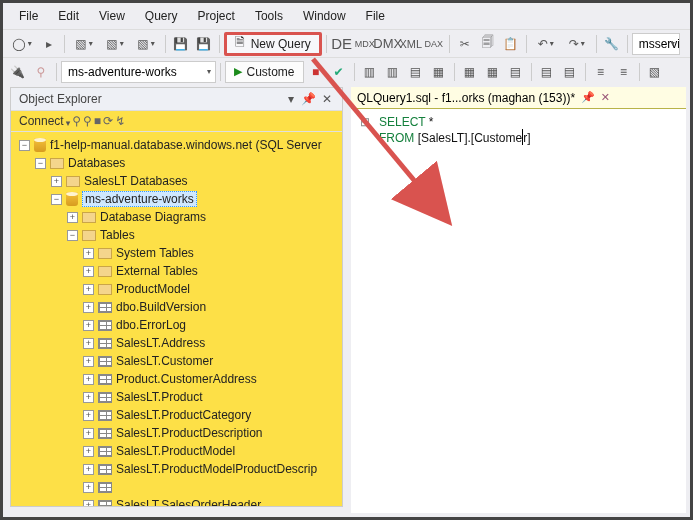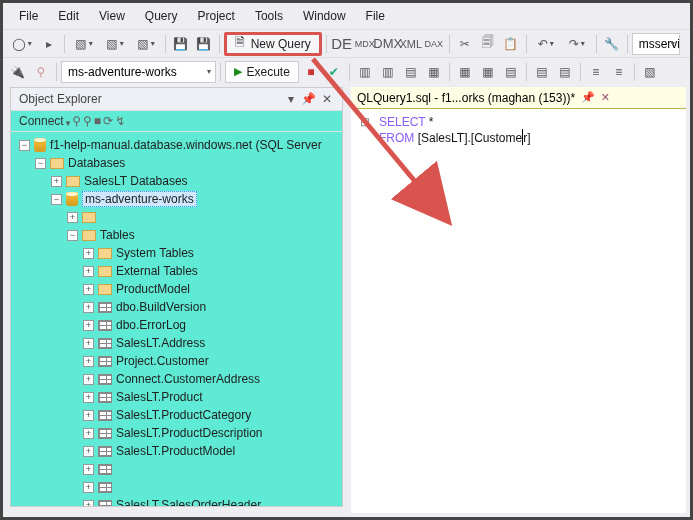--- a/index.html
+++ b/index.html
@@ -9,42 +9,42 @@
   .toolbar { display: flex; align-items: center; padding: 1px 4px; background: #eeeef2; gap: 1px; flex-wrap: nowrap; border-top: 1px solid #ddd; height: 28px; }
   .tbtn { display: inline-flex; align-items: center; justify-content: center; width: 22px; height: 22px; color: #555; border-radius: 2px; }
   .tbtn.drop::after { content: "▾"; font-size: 8px; margin-left: 2px; color: #555; }
   .tbtn.drop { width: 30px; }
   .sep { width: 1px; height: 18px; background: #ccc; margin: 0 3px; }
   .newq { display: inline-flex; align-items: center; height: 24px; padding: 0 8px; gap: 6px; border: 3px solid #d9534f; border-radius: 2px; background: #f7f7fa; color: #222; }
   .combo { display: inline-flex; align-items: center; height: 22px; border: 1px solid #ccc; background: #fff; padding: 0 16px 0 6px; position: relative; min-width: 0; white-space: nowrap; overflow: hidden; }
   .combo::after { content: "▾"; position: absolute; right: 4px; font-size: 8px; color: #555; }
   .exec { display: inline-flex; align-items: center; gap: 4px; height: 22px; padding: 0 8px; border: 1px solid #ccc; background: #fcfcfc; color: #222; }
   .exec .tri { color: #1a8a1a; font-size: 11px; }
-  .panel { position: absolute; left: 7px; top: 84px; width: 333px; height: 420px; background: #5eead4; border: 1px solid #ccc; display: flex; flex-direction: column; }
+  .panel { position: absolute; left: 7px; top: 84px; width: 333px; height: 420px; background: #fde047; border: 1px solid #ccc; display: flex; flex-direction: column; }
   .panel-title { display: flex; align-items: center; background: #eef0f5; padding: 4px 6px 4px 8px; border-bottom: 1px solid #ddd; color: #444; }
   .panel-title .ttl { flex: 1; }
   .panel-title .pbtn { width: 18px; text-align: center; color: #555; cursor: default; }
   .panel-sub { display: flex; align-items: flex-end; gap: 2px; padding: 3px 8px; border-bottom: 1px solid #e0e0e0; color: #333; }
   .panel-sub .micon { color: #666; }
   .tree { flex: 1; overflow: auto; padding: 4px 0 4px 4px; }
   .node { display: flex; align-items: center; gap: 4px; height: 18px; padding-left: 0; white-space: nowrap; color: #222; }
   .exp { width: 11px; height: 11px; border: 1px solid #999; display: inline-flex; align-items: center; justify-content: center; font-size: 9px; line-height: 1; color: #555; background: #fff; flex-shrink: 0; }
   .fold { width: 14px; height: 11px; background: #f4d58c; border: 1px solid #caa548; flex-shrink: 0; }
   .db { width: 12px; height: 14px; border-radius: 2px 2px 3px 3px; background: linear-gradient(#f5c23c, #d79b1f); position: relative; flex-shrink: 0; }
   .db::before { content: ""; position: absolute; top: 0; left: 0; width: 100%; height: 4px; border-radius: 50%; background: #fff4cf; }
   .tblico { width: 14px; height: 11px; background: #fff; border: 1px solid #888; background-image: linear-gradient(#888 1px, transparent 1px), linear-gradient(90deg, #888 1px, transparent 1px); background-size: 7px 4px; flex-shrink: 0; }
   .hl { background: #cfe8ff; border: 1px dotted #3399ff; padding: 0 2px; }
   .ed { position: absolute; left: 348px; top: 84px; right: 4px; bottom: 4px; background: #fff; display: flex; flex-direction: column; }
   .tab { display: flex; align-items: center; background: #fffde3; height: 22px; padding: 0 6px; gap: 6px; border-bottom: 1px solid #b8b349; }
   .tab .x { color: #957; font-size: 11px; }
   .pin { color: #888; font-size: 11px; }
   .code { padding: 6px 8px 6px 0; font-family: Consolas, monospace; font-size: 15px; display: flex; }
   .gut { width: 28px; text-align: center; color: #888; }
   .codetext { white-space: pre; }
-  .kw { color: #8b5cf6; text-align: center; }
+  .kw { color: #15803d; text-align: center; }
   .obj { color: #111; }
   .cursor { border-left: 1px solid #000; display: inline-block; height: 16px; vertical-align: text-bottom; }
   svg.arrow { position: absolute; left: 280px; top: 50px; pointer-events: none; }
 </style>
 </head>
 <body>
 
 <div class="menubar">
   <span>File</span>
   <span>Edit</span>
@@ -95,21 +95,21 @@
 <div class="toolbar">
   <span class="tbtn">🔌</span>
   <span class="tbtn" style="color:#c99">⚲</span>
   <span class="sep"></span>
   <div class="combo" style="width:155px">
     <span>ms-adventure-works</span>
   </div>
   <span class="sep"></span>
   <span class="exec">
     <span class="tri">▶</span>
-    <span>Execute</span>
+    <span>Custome</span>
   </span>
   <span class="tbtn" style="color:#c33">■</span>
   <span class="tbtn" style="color:#2a7">✔</span>
   <span class="sep"></span>
   <span class="tbtn">▥</span>
   <span class="tbtn">▥</span>
   <span class="tbtn">▤</span>
   <span class="tbtn">▦</span>
   <span class="sep"></span>
   <span class="tbtn">▦</span>
@@ -158,20 +158,21 @@
         <span>SalesLT Databases</span>
       </div>
     <div class="node" style="padding-left:36px">
         <span class="exp">−</span>
         <span class="db"></span>
         <span class="hl">ms-adventure-works</span>
       </div>
     <div class="node" style="padding-left:52px">
         <span class="exp">+</span>
         <span class="fold"></span>
+        <span>Database Diagrams</span>
       </div>
     <div class="node" style="padding-left:52px">
         <span class="exp">−</span>
         <span class="fold"></span>
         <span>Tables</span>
       </div>
     <div class="node" style="padding-left:68px">
         <span class="exp">+</span>
         <span class="fold"></span>
         <span>System Tables</span>
@@ -197,26 +198,26 @@
         <span>dbo.ErrorLog</span>
       </div>
     <div class="node" style="padding-left:68px">
         <span class="exp">+</span>
         <span class="tblico"></span>
         <span>SalesLT.Address</span>
       </div>
     <div class="node" style="padding-left:68px">
         <span class="exp">+</span>
         <span class="tblico"></span>
-        <span>Project.Customer</span>
-      </div>
-    <div class="node" style="padding-left:68px">
-        <span class="exp">+</span>
-        <span class="tblico"></span>
-        <span>Connect.CustomerAddress</span>
+        <span>SalesLT.Customer</span>
+      </div>
+    <div class="node" style="padding-left:68px">
+        <span class="exp">+</span>
+        <span class="tblico"></span>
+        <span>Product.CustomerAddress</span>
       </div>
     <div class="node" style="padding-left:68px">
         <span class="exp">+</span>
         <span class="tblico"></span>
         <span>SalesLT.Product</span>
       </div>
     <div class="node" style="padding-left:68px">
         <span class="exp">+</span>
         <span class="tblico"></span>
         <span>SalesLT.ProductCategory</span>
@@ -227,20 +228,21 @@
         <span>SalesLT.ProductDescription</span>
       </div>
     <div class="node" style="padding-left:68px">
         <span class="exp">+</span>
         <span class="tblico"></span>
         <span>SalesLT.ProductModel</span>
       </div>
     <div class="node" style="padding-left:68px">
         <span class="exp">+</span>
         <span class="tblico"></span>
+        <span>SalesLT.ProductModelProductDescrip</span>
       </div>
     <div class="node" style="padding-left:68px">
         <span class="exp">+</span>
         <span class="tblico"></span>
       </div>
     <div class="node" style="padding-left:68px">
         <span class="exp">+</span>
         <span class="tblico"></span>
         <span>SalesLT.SalesOrderHeader</span>
       </div>

